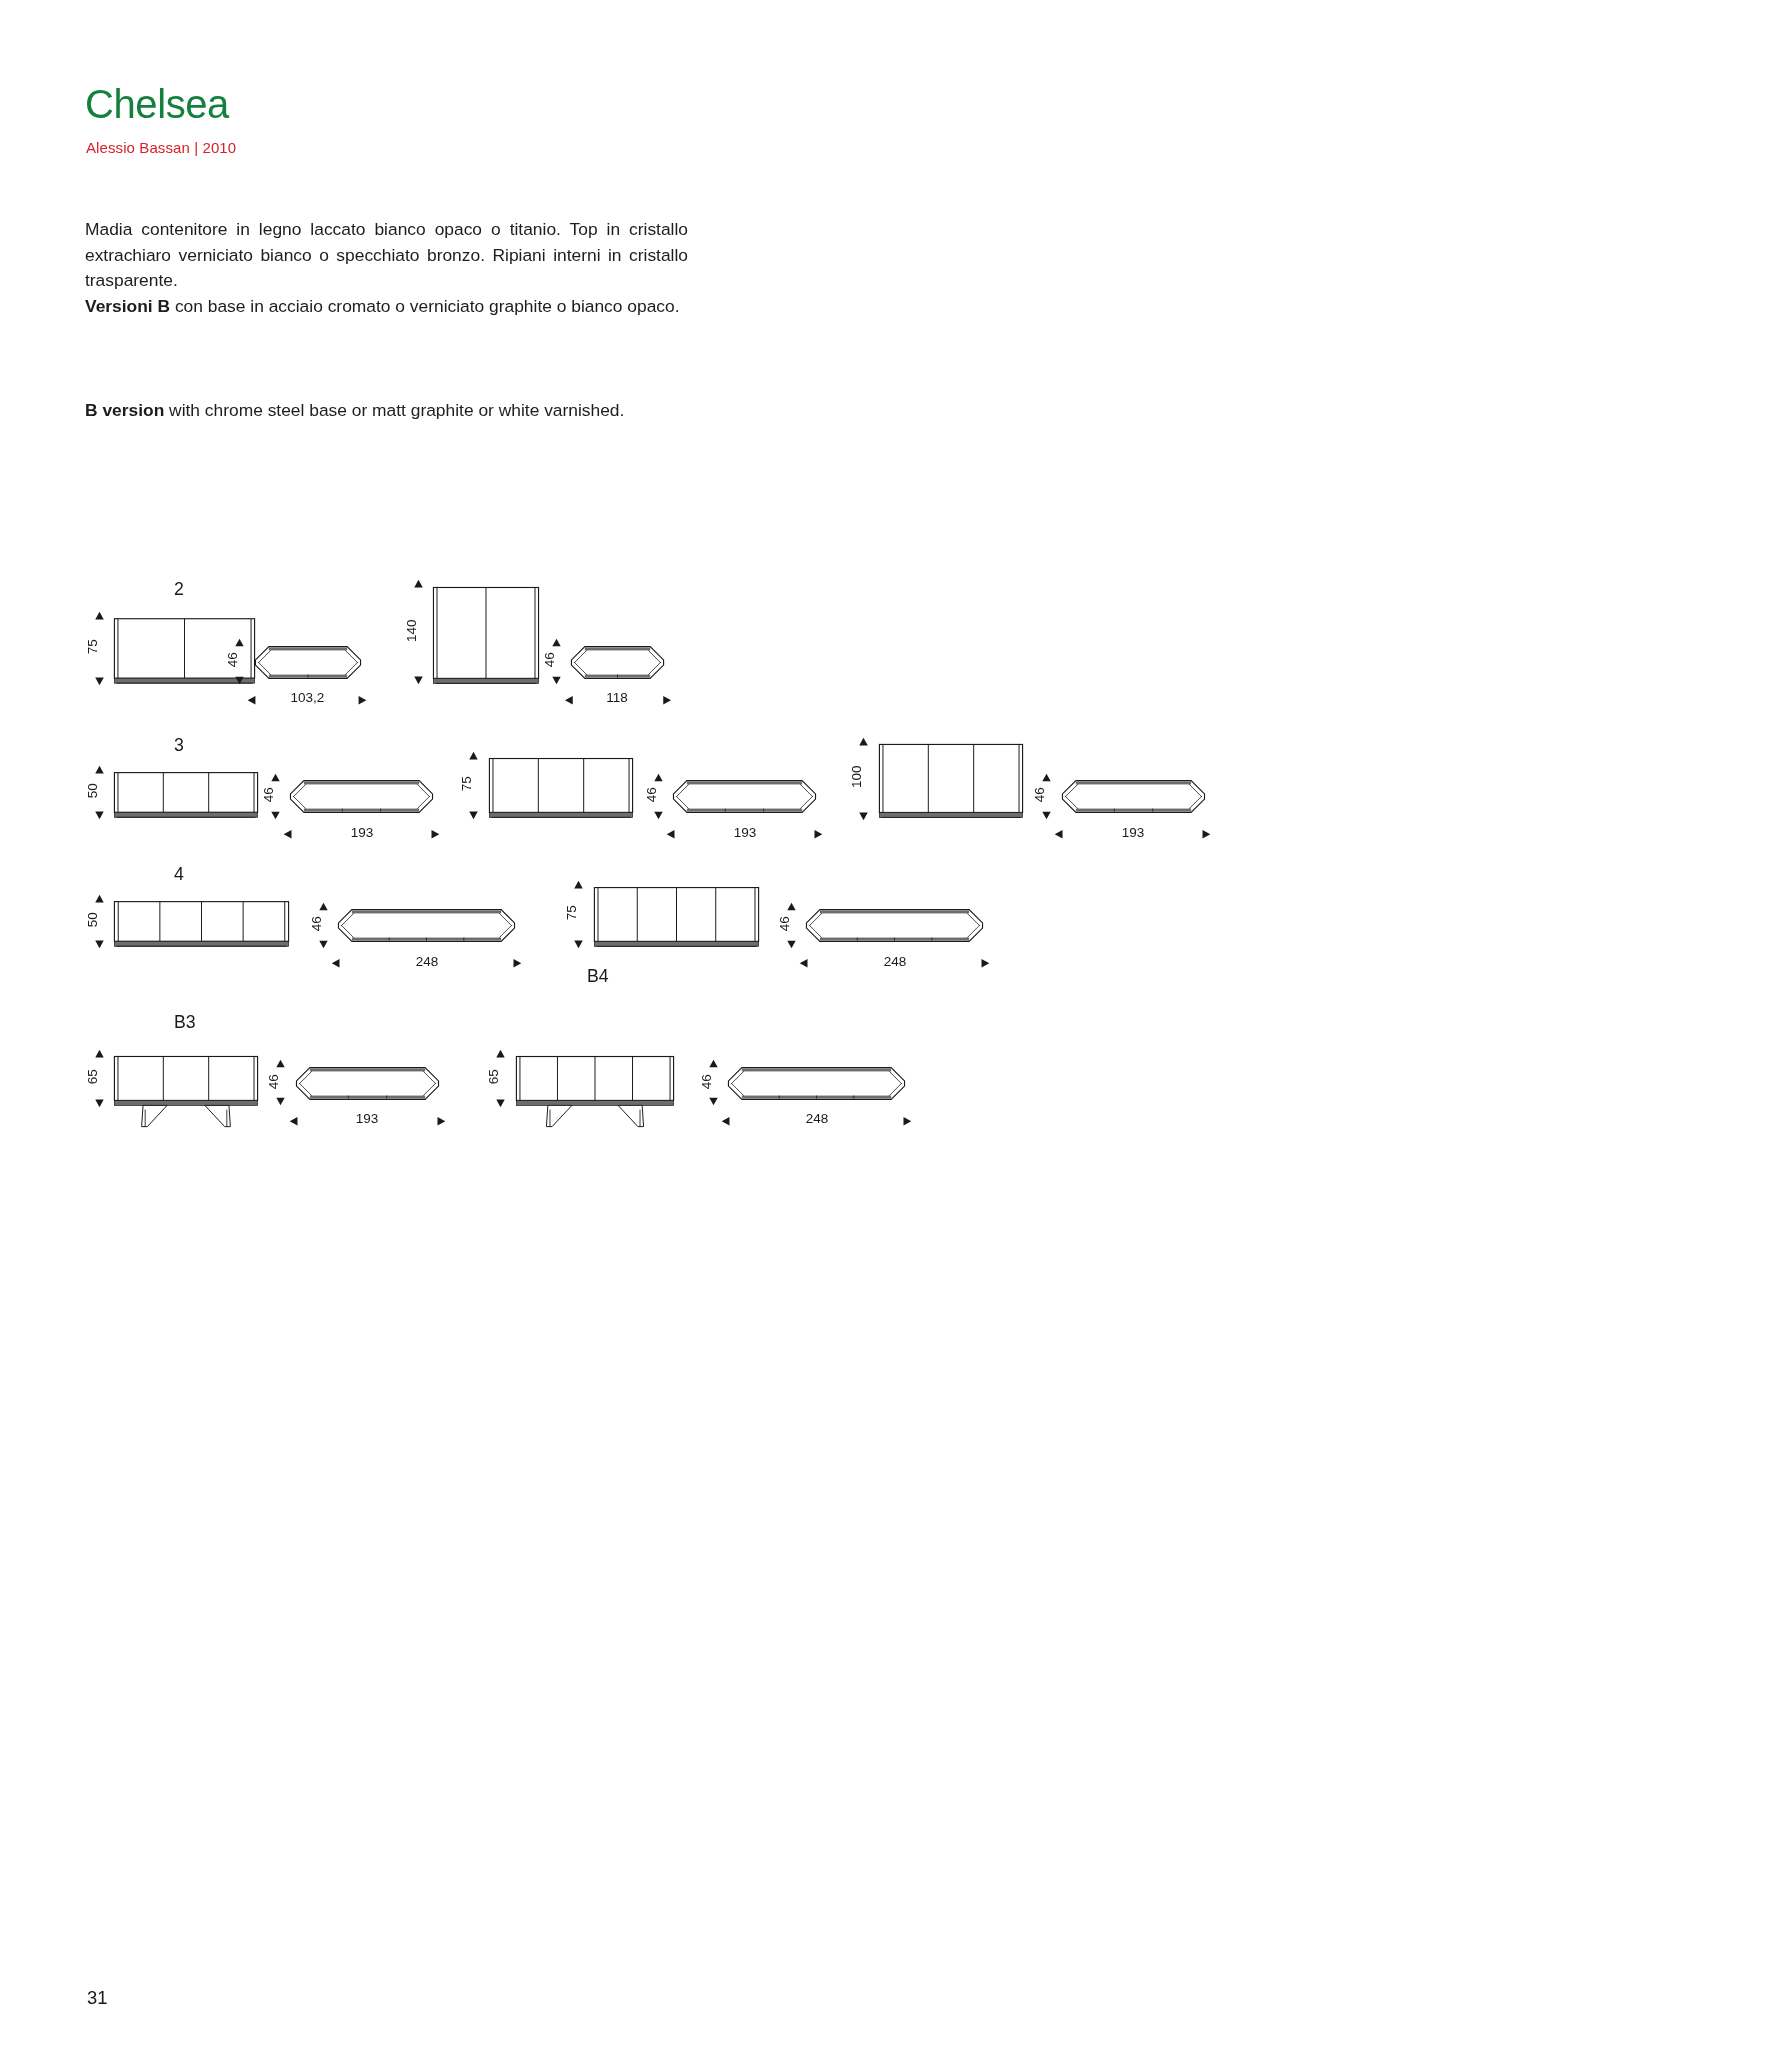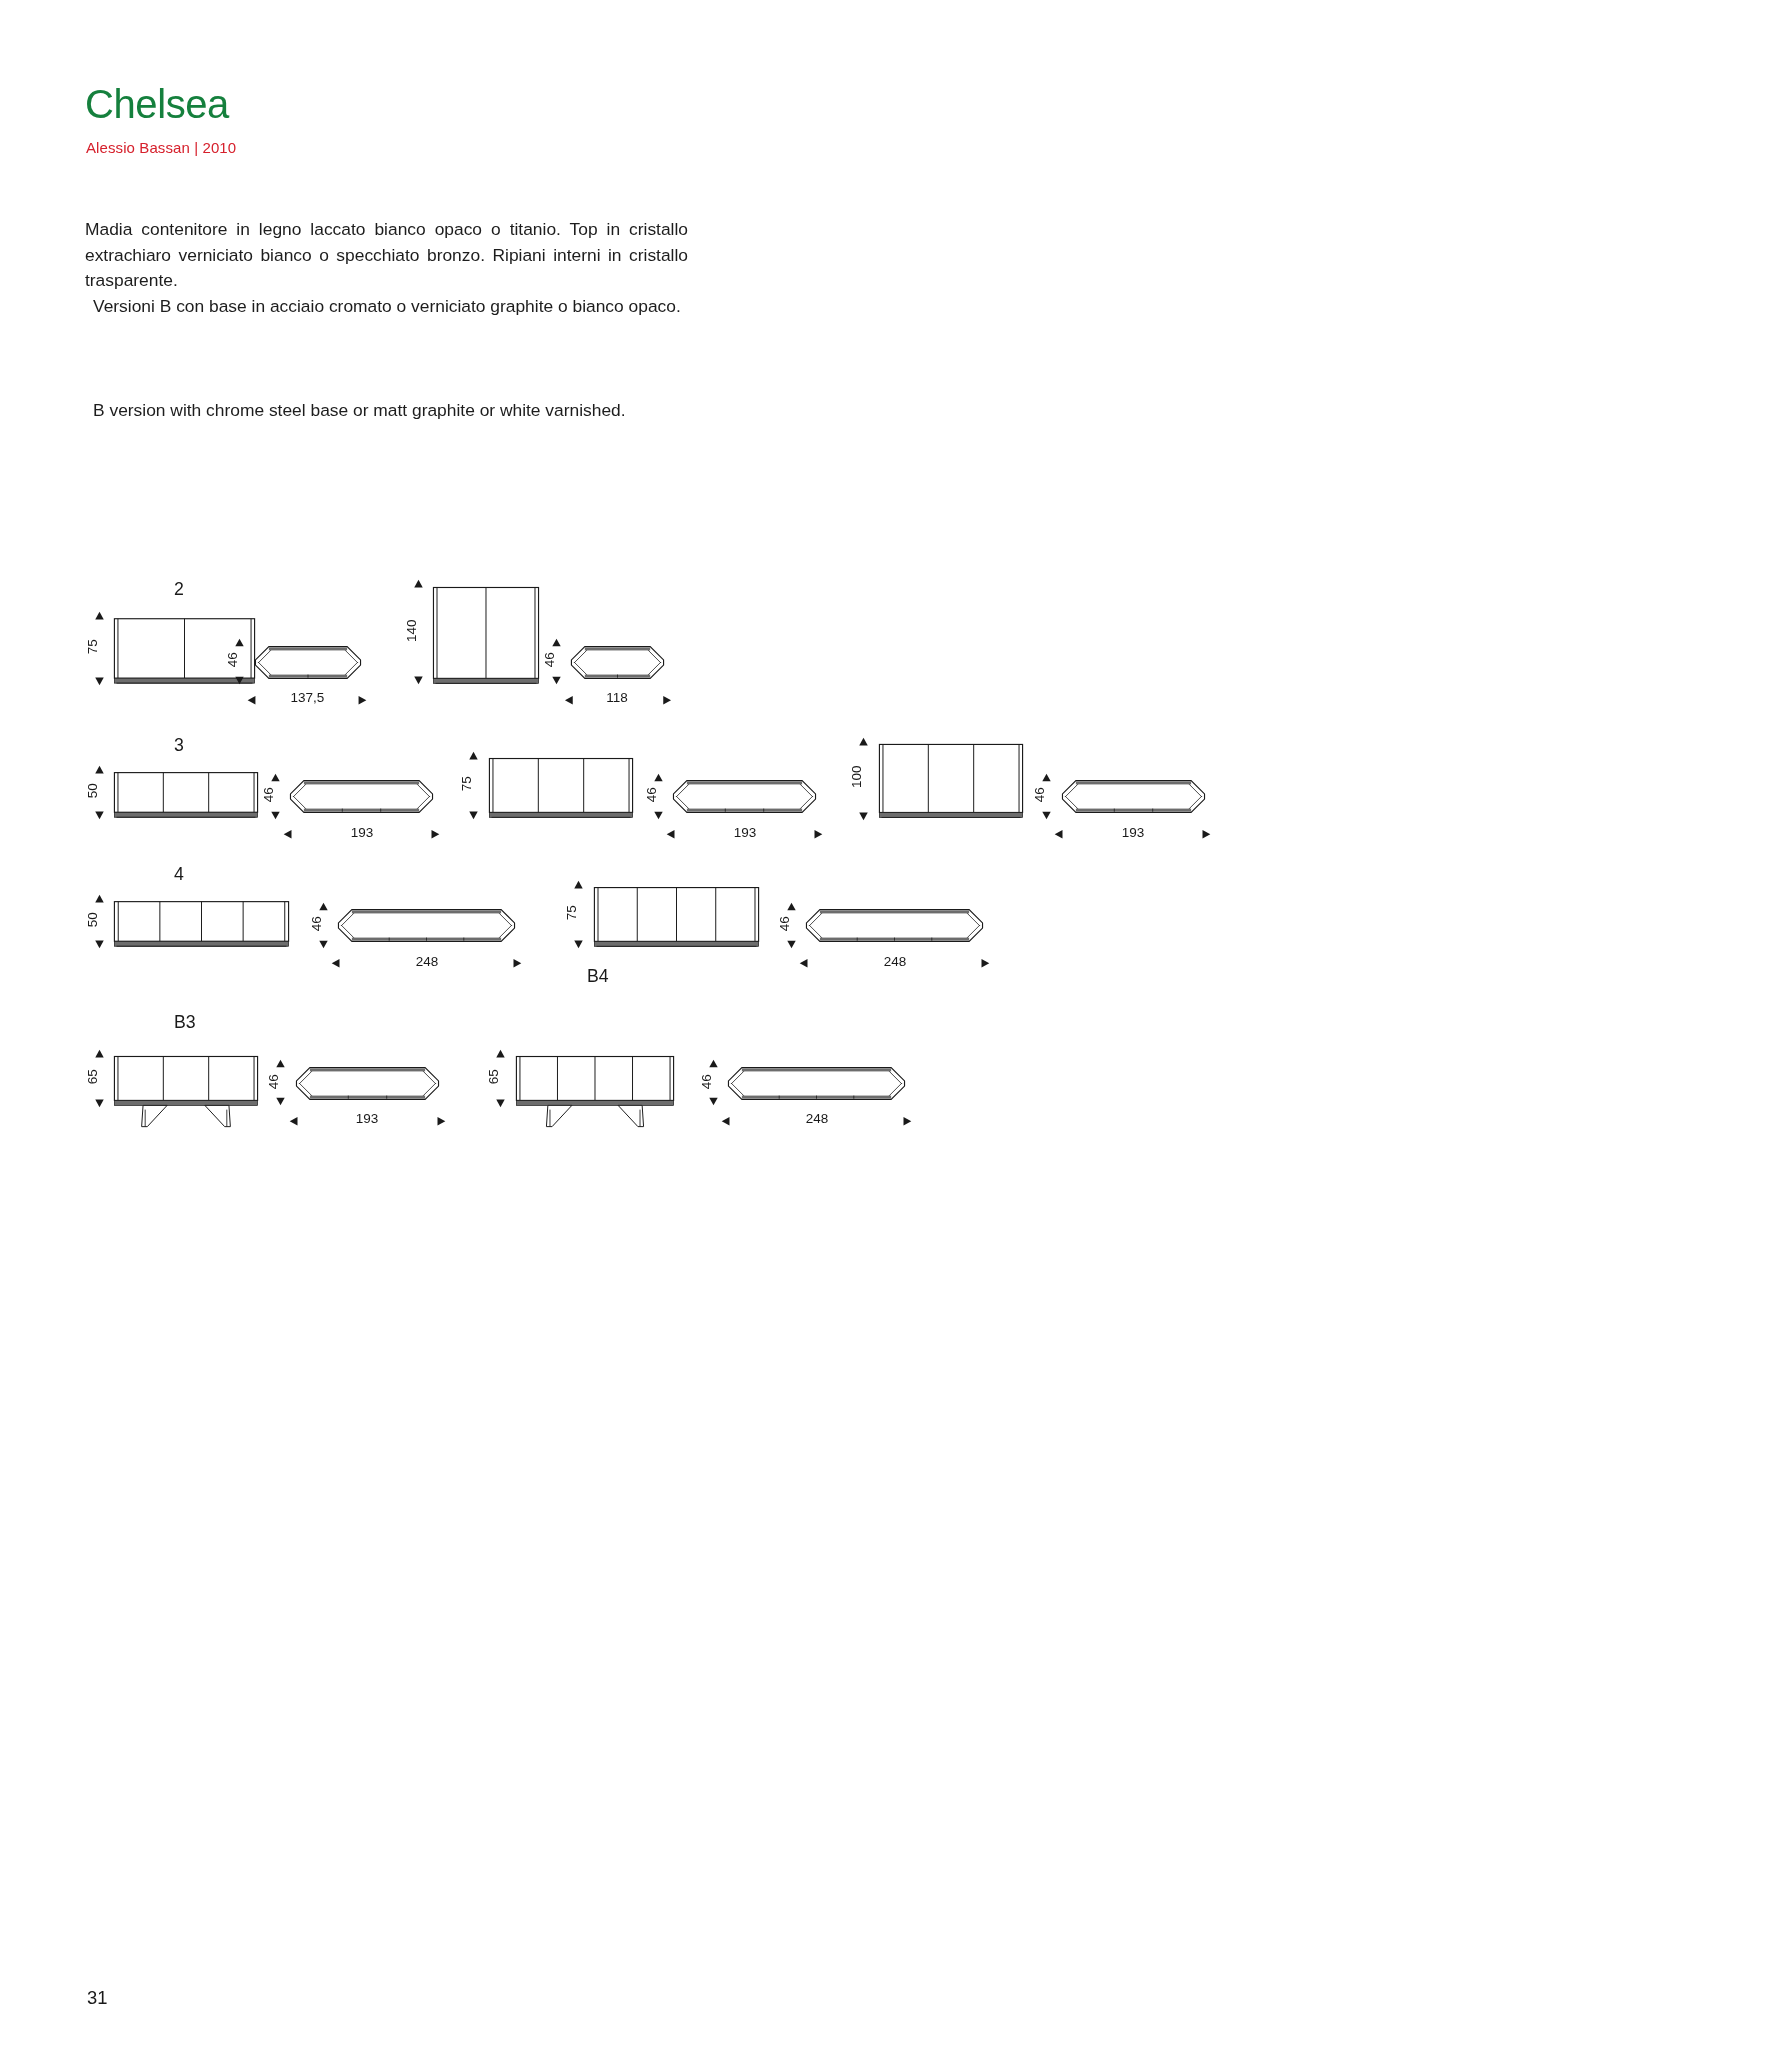--- a/index.html
+++ b/index.html
@@ -21,21 +21,21 @@
     font-size:15px;color:#d6202c;letter-spacing:0.1px;line-height:1;
   }
 
   
   .desc{
     position:absolute;left:85px;width:603px;
     font-size:17.4px;line-height:25.5px;color:#1d1d1d;
   }
   .desc-it{top:217px;text-align:justify;}
   .desc-en{top:372px;}
-  .desc b{font-weight:400;margin-left:8px;}
+  .desc b{font-weight:700;}
 
   
   .drawings{position:absolute;left:0;top:0;width:1771px;height:2066px;}
   svg.dwg{position:absolute;overflow:visible;}
 
   .grp-label{
     position:absolute;font-size:17.7px;color:#1a1a1a;line-height:1;
   }
 
   
@@ -100,21 +100,21 @@
       </svg>
       <svg class="dwg" width="23" height="57" style="left: 228px; top: 633px;" viewBox="0 0 32 81">
         <polygon points="10,19 22,19 16,8" fill="#1a1a1a"></polygon>
         <polygon points="10,62 22,62 16,73" fill="#1a1a1a"></polygon>
       </svg>
       <div class="dim vert" style="left: 211px; top: 653px; width: 43px; text-align: center;">46</div>
       <svg class="dwg" width="130" height="18.4" style="left: 242px; top: 691px;" viewBox="0 0 184 26">
         <polygon points="19,7 19,19 8,13" fill="#1a1a1a"></polygon>
         <polygon points="165,7 165,19 176,13" fill="#1a1a1a"></polygon>
       </svg>
-      <div class="dim" style="left: 255px; top: 691px; width: 105px; text-align: center;">137,5</div>
+      <div class="dim" style="left: 255px; top: 691px; width: 105px; text-align: center;">103,2</div>
       <svg class="dwg" width="142" height="152" style="left: 415px; top: 569px;" viewBox="0 0 200 214">
         <g transform="translate(26,26)">
           <rect x="0" y="0" width="148" height="128" fill="#fff" stroke="#1a1a1a" stroke-width="1.6"></rect>
           <line x1="5" y1="0" x2="5" y2="128" stroke="#1a1a1a" stroke-width="1.4"></line>
           <line x1="143" y1="0" x2="143" y2="128" stroke="#1a1a1a" stroke-width="1.4"></line>
           <line x1="74" y1="0" x2="74" y2="128" stroke="#1a1a1a" stroke-width="1.4"></line>
           <rect x="0" y="128" width="148" height="7" fill="#6d6d6d" stroke="#1a1a1a" stroke-width="1"></rect>
           <line x1="3" y1="135" x2="145" y2="135" stroke="#1a1a1a" stroke-width="1.2"></line>
         </g>
       </svg>

